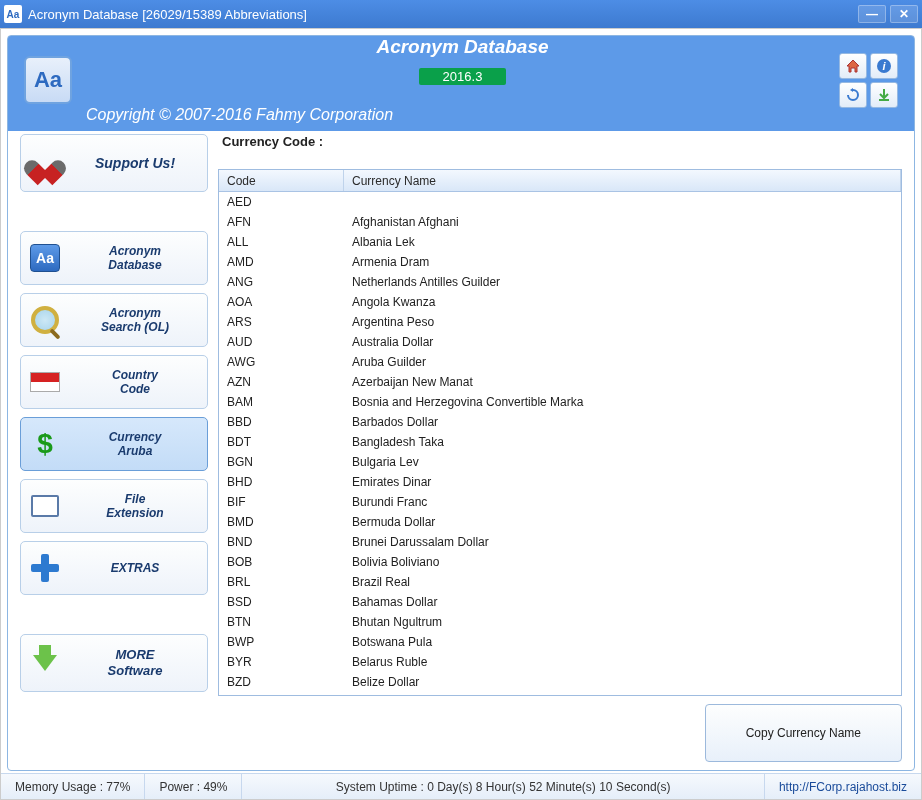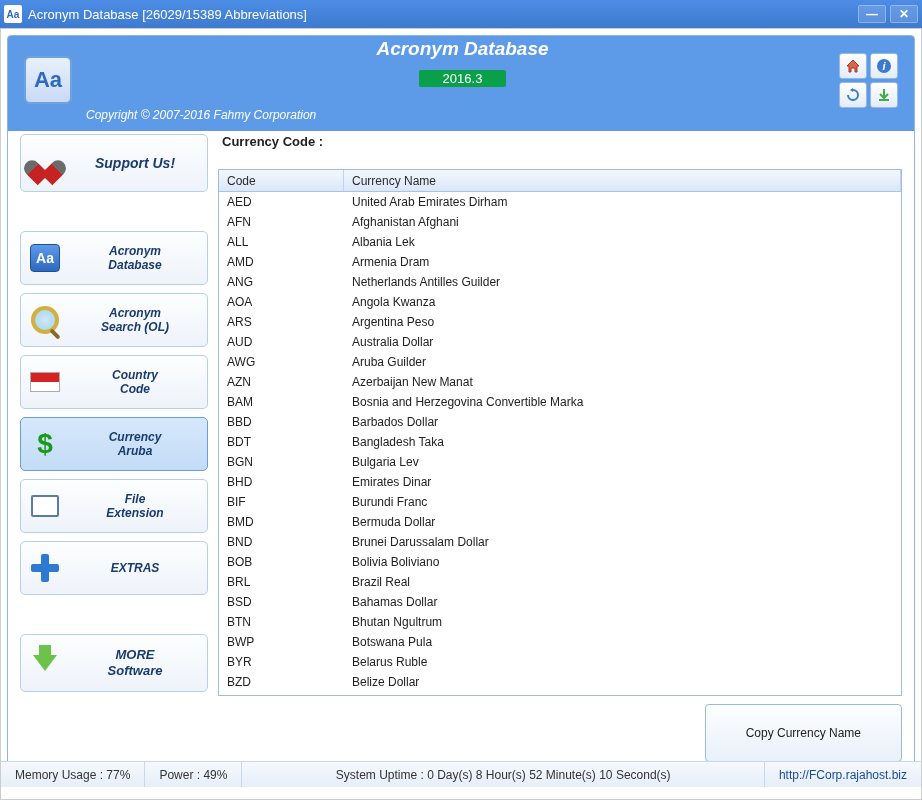--- a/index.html
+++ b/index.html
@@ -13,21 +13,21 @@
 
 .window { position: absolute; top:28px; left:0; right:0; bottom:0; background: #fff; border: 1px solid #ccc; }
 .window-inner { position: absolute; top:6px; left:6px; right:6px; bottom:28px; border: 1px solid #8db6e2; border-radius: 4px; background: linear-gradient(#5d9ae8,#5d9ae8 95px,#fff 95px,#fff); display: flex; flex-direction: column; }
 
 .header { height: 88px; display: flex; align-items: center; padding: 12px 16px; color: #fff; }
 .header .big-icon { width: 48px; height: 48px; background: linear-gradient(#e8f0fb,#c8dbf5); border: 2px solid #6fa3e0; border-radius: 6px; display:flex; align-items:center; justify-content:center; margin-right: 14px; }
 .header .big-icon span { color:#2d6ac0; font-weight:bold; font-size:22px; }
 .header .titles { flex:1; }
 .header .titles .main { font-size: 19px; font-weight: bold; font-style: italic; display:flex; align-items:center; gap:10px; }
 .header .titles .badge { background:#0aa04a; color:#fff; font-size:13px; padding:1px 24px; border-radius:2px; font-style:normal; font-weight:normal; }
-.header .titles .sub { font-size: 12px; margin-top:21px; font-style: italic; }
+.header .titles .sub { font-size: 16px; margin-top:21px; font-style: italic; }
 .header .corner-btns { display:grid; grid-template-columns: repeat(2,28px); gap:3px; }
 .header .cbtn { width:28px; height:26px; background:linear-gradient(#fff,#e2ecf8); border:1px solid #96b9e2; border-radius:3px; display:flex; align-items:center; justify-content:center; cursor:pointer; }
 
 .body-area { flex:1; display:flex; padding: 10px 12px 8px 12px; gap:10px; overflow:hidden; }
 
 .sidebar { width: 188px; display:flex; flex-direction:column; gap:8px; }
 .side-btn { background:linear-gradient(#fdfefe,#eef3fa); border:1px solid #b8cfe8; border-radius:5px; padding:10px 8px; display:flex; align-items:center; gap:10px; cursor:pointer; min-height:48px; }
 .side-btn.tall { min-height:58px; }
 .side-btn.active { background:linear-gradient(#d6e8fb,#c3dcf7); border-color:#6a9ed8; }
 .side-btn .icon-wrap { width:32px; height:32px; display:flex; align-items:center; justify-content:center; flex-shrink:0; }
@@ -43,21 +43,21 @@
 .thead .col { padding:0 8px; border-right:1px solid #bfd3eb; height:100%; display:flex; align-items:center; }
 .tbody { flex:1; overflow-y:scroll; }
 .trow { display:flex; height:20px; align-items:center; font-size:12px; color:#222; }
 .trow .cell { padding:0 8px; white-space:nowrap; overflow:hidden; }
 .col-code { width:125px; }
 .col-name { flex:1; }
 
 .copy-row { display:flex; justify-content:flex-end; margin-top:8px; }
 .copy-btn { background:linear-gradient(#fdfefe,#e8f0fa); border:1px solid #9cb9dc; border-radius:4px; padding:21px 40px; font-size:12px; color:#222; cursor:pointer; }
 
-.statusbar { position:absolute; left:0; right:0; bottom:12px; height:26px; background:linear-gradient(#f6f9fd,#e5eef9); border-top:1px solid #c7d8ee; display:flex; align-items:center; font-size:12px; color:#333; }
+.statusbar { position:absolute; left:0; right:0; bottom:0; height:26px; background:linear-gradient(#f6f9fd,#e5eef9); border-top:1px solid #c7d8ee; display:flex; align-items:center; font-size:12px; color:#333; }
 .statusbar .cell { padding:0 14px; border-right:1px solid #c7d8ee; height:100%; display:flex; align-items:center; }
 .statusbar .cell:last-child { border-right:none; margin-left:auto; }
 .statusbar a { color:#1a4b9a; text-decoration:none; }
 
 
 .heart-icon { width:30px; height:26px; position:relative; }
 .heart-icon::before, .heart-icon::after { content:''; position:absolute; width:16px; height:24px; border-radius:16px 16px 0 0; background:linear-gradient(#6b6b6b 0,#6b6b6b 40%,#c72222 40%,#c72222 100%); top:0; }
 .heart-icon::before { left:3px; transform:rotate(-45deg); transform-origin:100% 100%; }
 .heart-icon::after { right:3px; transform:rotate(45deg); transform-origin:0 100%; }
 
@@ -197,21 +197,20 @@
       <div class="main">
         <div class="heading">Currency Code :</div>
         <div class="table-wrap">
           <div class="thead">
             <div class="col col-code">Code</div>
             <div class="col col-name">Currency Name</div>
           </div>
           <div class="tbody" id="tbody">
               <div class="trow">
                 <div class="cell col-code">AED</div>
-                <div class="cell col-name">United Arab Emirates Dirham</div>
               </div>
               <div class="trow">
                 <div class="cell col-code">AFN</div>
                 <div class="cell col-name">Afghanistan Afghani</div>
               </div>
               <div class="trow">
                 <div class="cell col-code">ALL</div>
                 <div class="cell col-name">Albania Lek</div>
               </div>
               <div class="trow">

